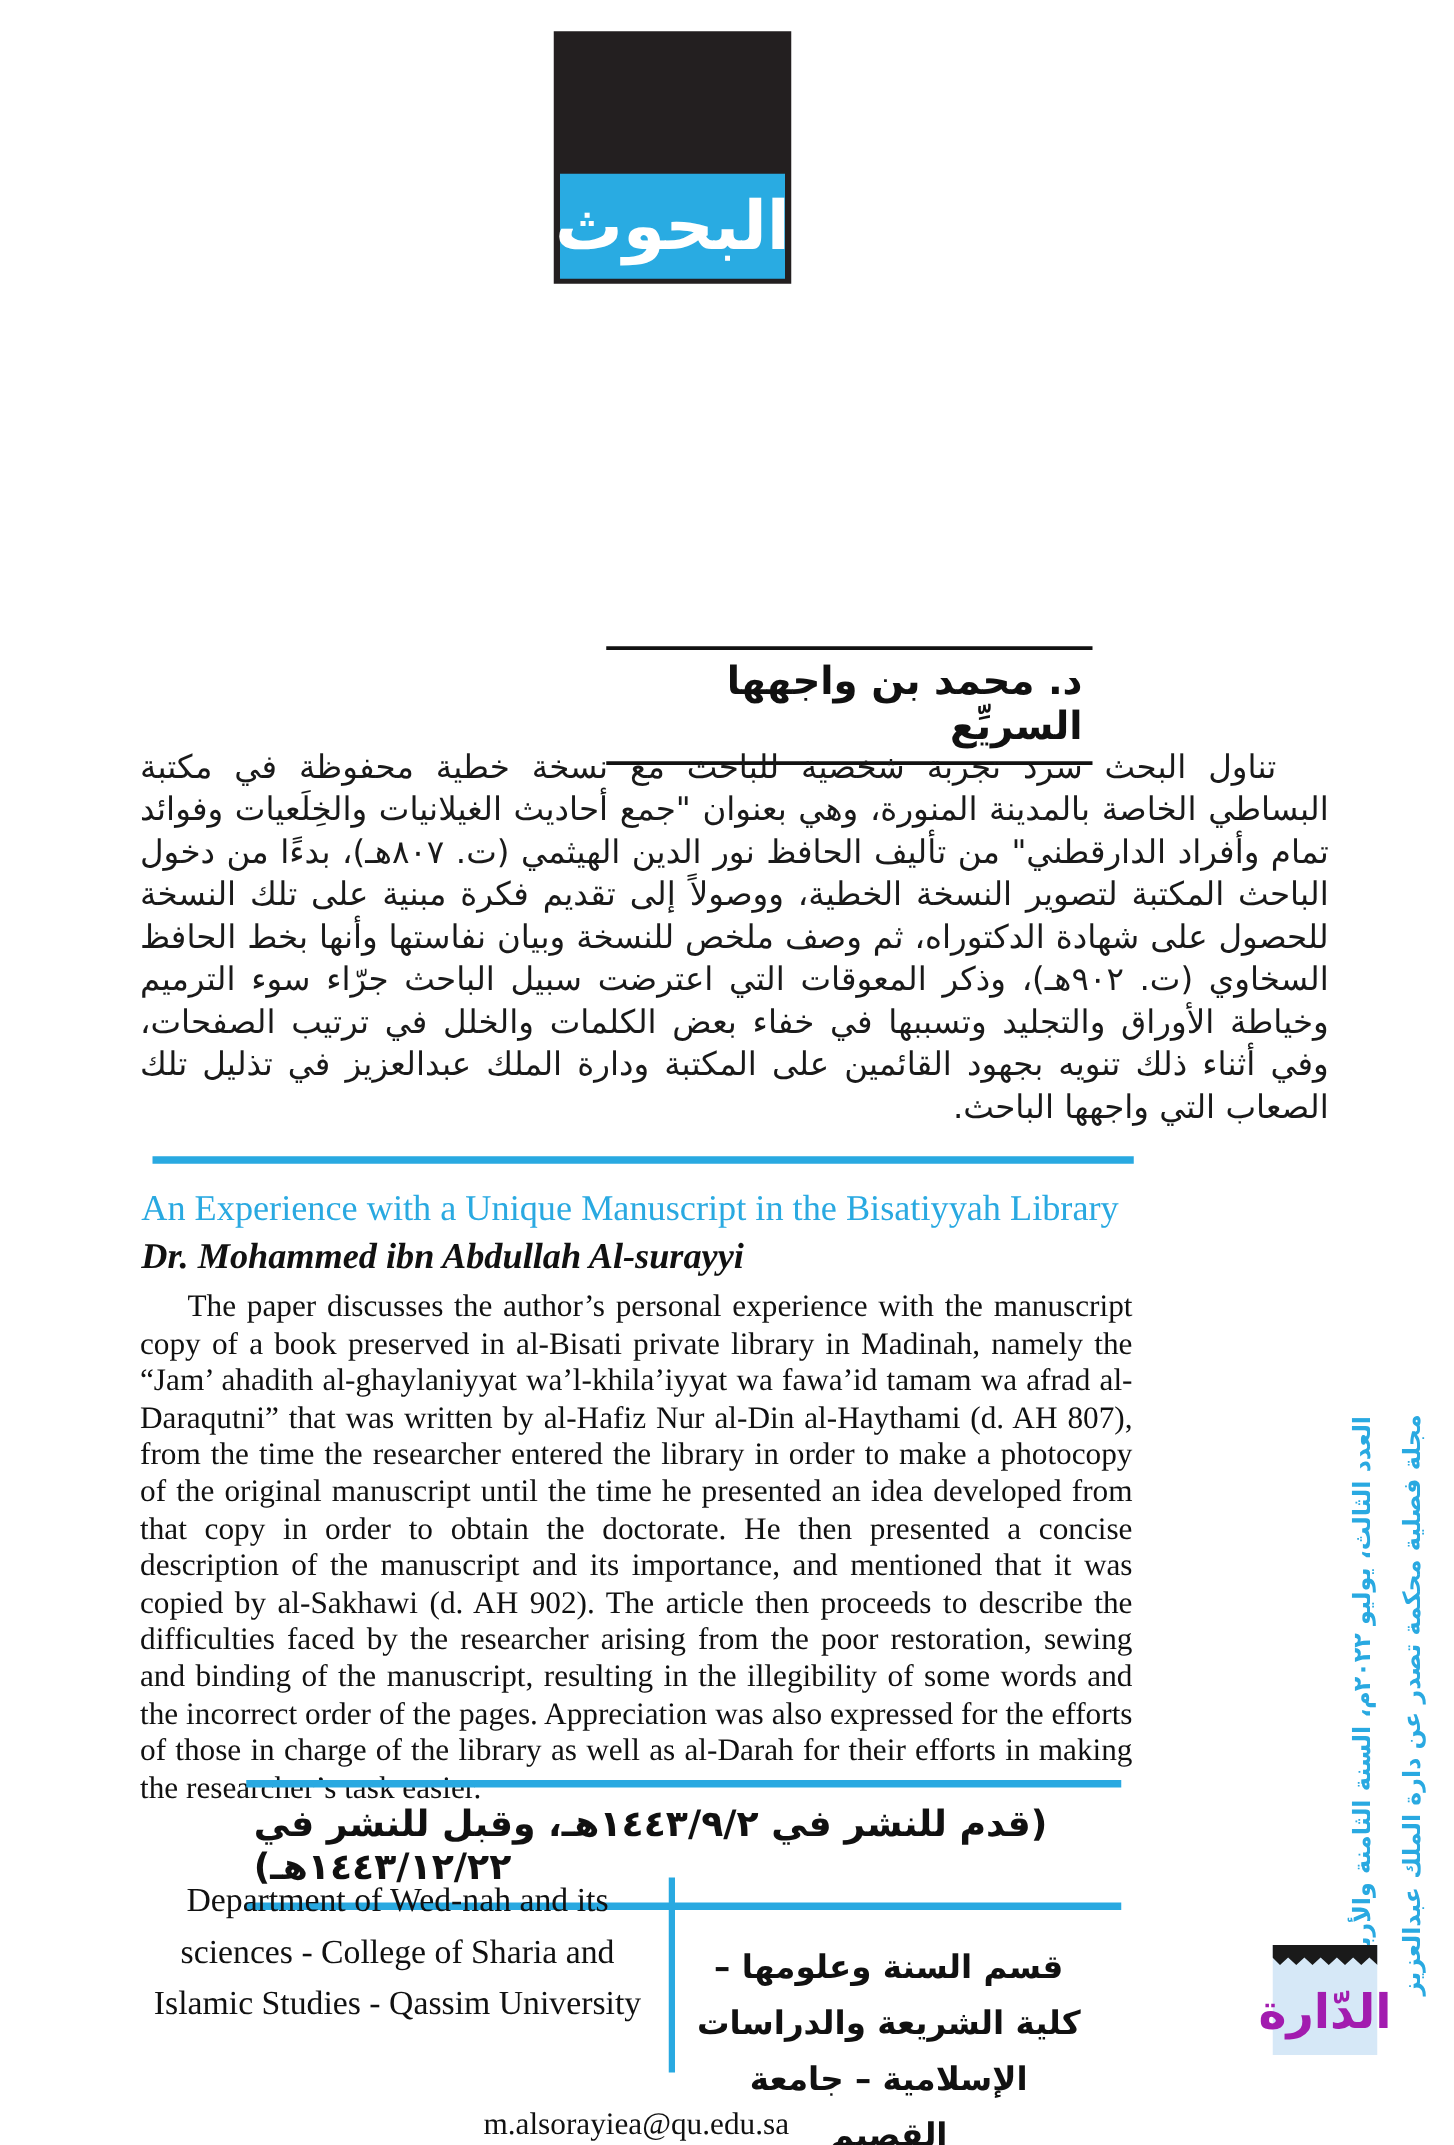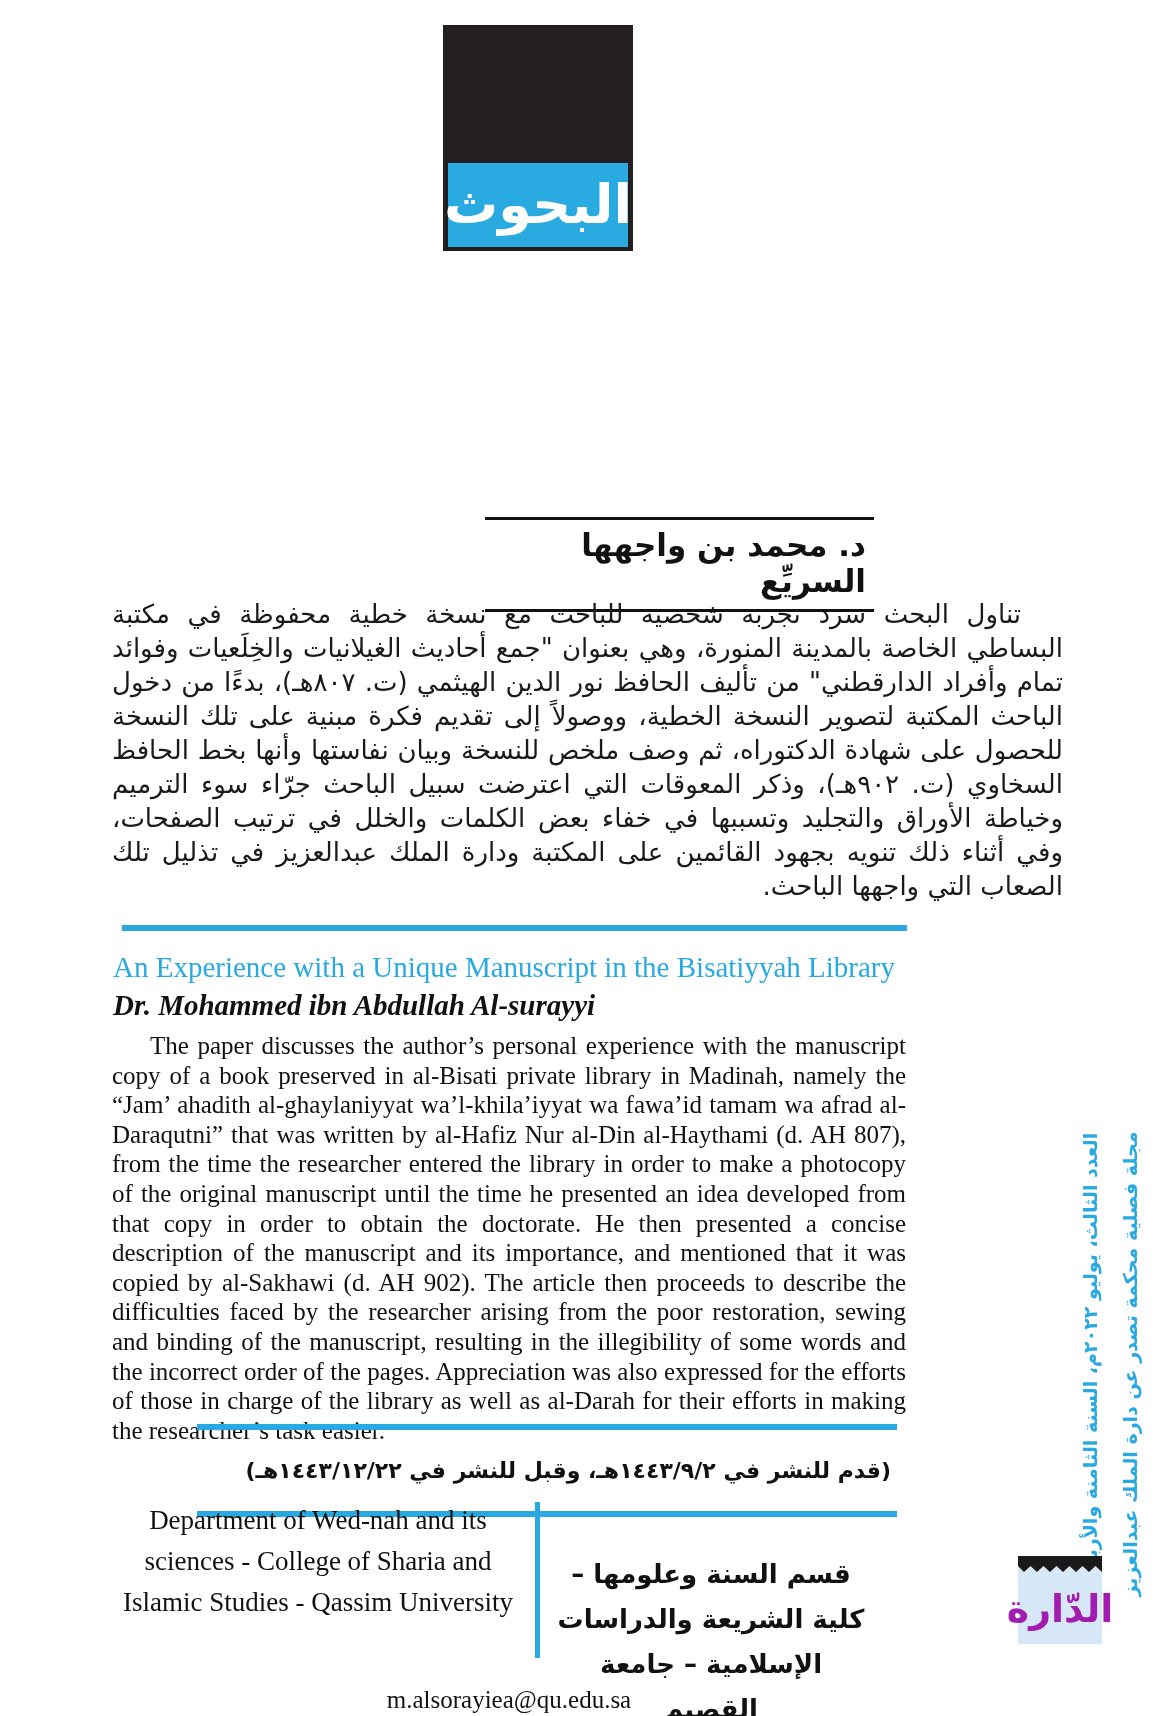--- a/index.html
+++ b/index.html
@@ -7,21 +7,21 @@
     position:relative;
     width:1163px;
     height:1716px;
     background:#ffffff;
     overflow:hidden;
     font-family:"DejaVu Sans", sans-serif;
     color:#161616;
   }
   
   .masthead{
-    position:absolute; left:443px; top:25px; width:190px; height:226px;
+    position:absolute; left:443px; top:25px; width:190px; height:202px;
     background:#231F20;
   }
   .masthead-band{
     position:absolute; left:5px; right:5px; bottom:4px; height:84px;
     background:#29ABE2;
     display:flex; align-items:center; justify-content:center;
   }
   .masthead-band span{
     color:#ffffff; font-size:54px; font-weight:bold; line-height:84px;
     font-family:"DejaVu Sans", sans-serif;
@@ -65,23 +65,23 @@
   .en-abstract{
     position:absolute; left:112px; top:1031px; width:794px;
     font-family:"Liberation Serif", serif;
     font-size:25px; line-height:29.6px; text-align:justify; text-indent:38px;
     color:#111;
   }
   
   .date-box{
     position:absolute; left:197px; top:1424px; width:688px;
     border-top:6px solid #29A9E1; border-bottom:6px solid #29A9E1;
-    padding:28px 6px;
-    direction:rtl; text-align:right;
-    font-size:22px; font-weight:bold; color:#111;
+    padding:12px 6px;
+    direction:rtl; text-align:left;
+    font-size:29px; font-weight:bold; color:#111;
   }
   
   .footer-en{
     position:absolute; left:108px; top:1500px; width:420px;
     font-family:"Liberation Serif", serif;
     font-size:27px; line-height:41px; text-align:center; color:#111;
   }
   .footer-divider{
     position:absolute; left:535px; top:1502px; width:5px; height:156px;
     background:#29A9E1;

